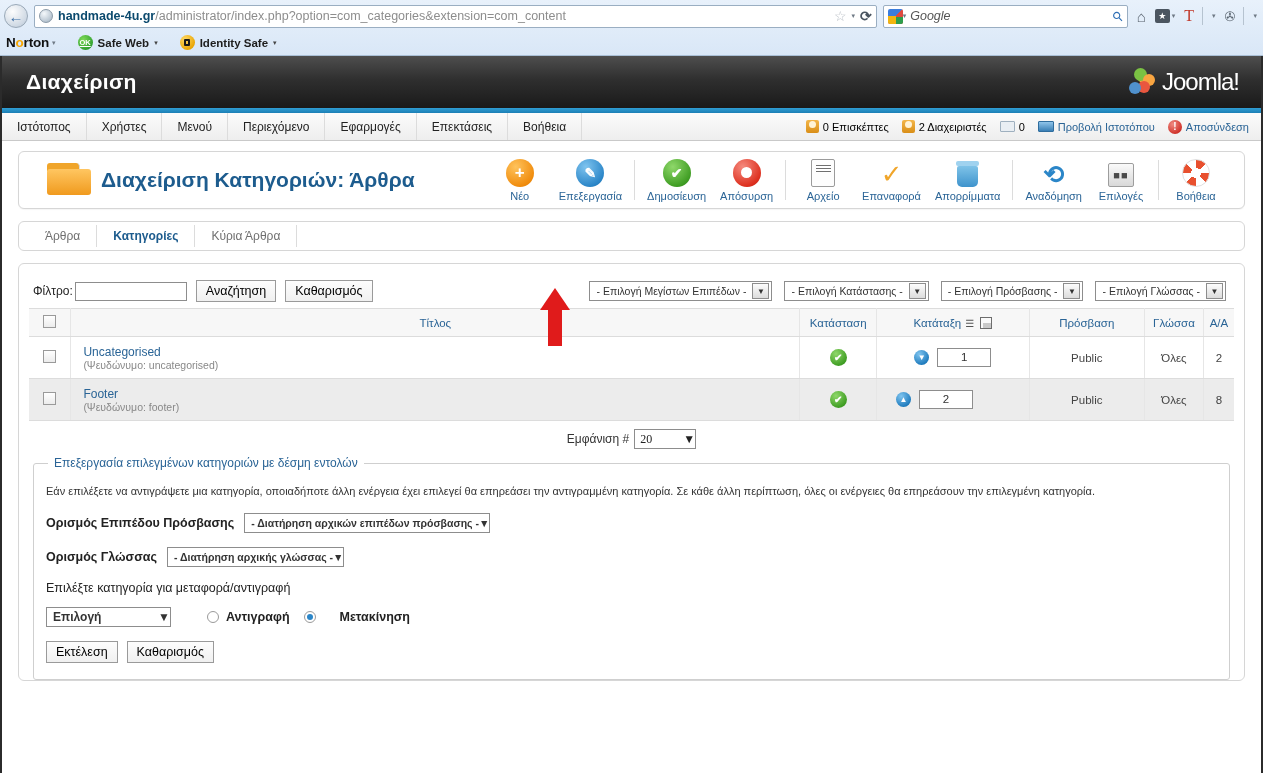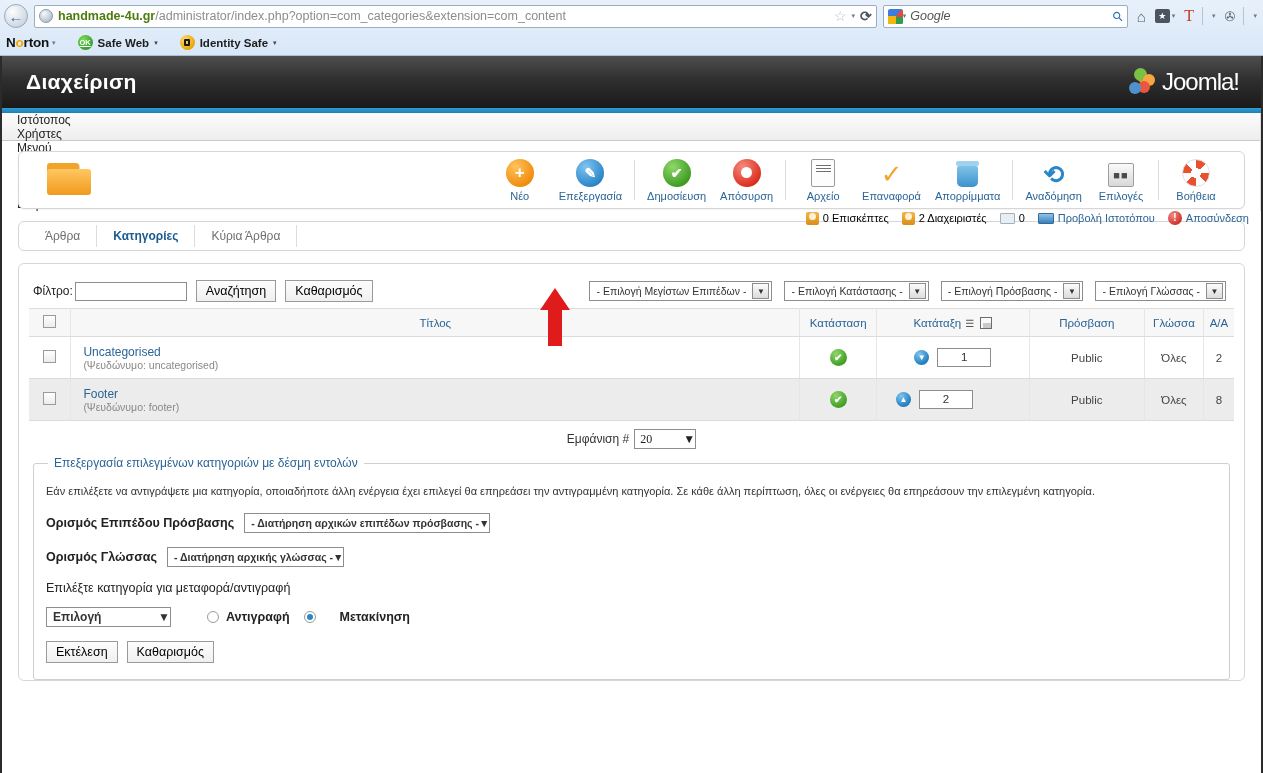--- a/index.html
+++ b/index.html
@@ -29,21 +29,21 @@
     flex:1 1 auto; height:23px; margin-left:6px; background:#fff;
     border:1px solid #9aaec2; border-radius:2px; display:flex; align-items:center;
     padding:0 4px; min-width:0;
   }
   .site-favicon{
     width:14px;height:14px;border-radius:50%;flex:0 0 auto;
     background:radial-gradient(circle at 35% 30%,#f4f8fb,#b9c6d2 70%,#8b9aa8);
     border:1px solid #8b9aa8; margin-right:5px;
   }
   .url-text{ font-size:12.5px; white-space:nowrap; overflow:hidden; flex:1 1 auto; }
-  .url-host{ color:#4d7c0f; font-weight:600; }
+  .url-host{ color:#0c4a6e; font-weight:600; }
   .url-path{ color:#8d8d8d; }
   .url-icons{ display:flex; align-items:center; gap:5px; flex:0 0 auto; color:#7b8794; }
   .star-icon{ color:#b9bfc6; font-size:14px; }
   .tri{ font-size:7px; color:#6f7a85; }
   .reload-icon{ font-size:14px; color:#4a5560; font-weight:bold; }
 
   .search-bar{
     width:245px; height:23px; margin-left:6px; background:#fff;
     border:1px solid #9aaec2; border-radius:2px; display:flex; align-items:center;
     padding:0 4px; flex:0 0 auto;
@@ -91,21 +91,21 @@
   .jm-g{ width:13px;height:13px;background:#7ac143;left:6px;top:0; }
   .jm-o{ width:12px;height:12px;background:#f9a541;left:15px;top:6px; }
   .jm-r{ width:12px;height:12px;background:#e9573f;left:10px;top:13px; }
   .jm-b{ width:12px;height:12px;background:#5091cd;left:1px;top:14px; }
   .jm-bar{ width:16px;height:5px;background:#f9a541;border-radius:3px;transform:rotate(45deg);left:6px;top:10px; }
 
   #blue-strip{ height:5px; background:linear-gradient(#2f9ed4,#1c7fb5); }
 
   #menu-bar{
     height:28px; background:linear-gradient(#fbfbfb,#eeeeee);
-    border-bottom:1px solid #c9c9c9; display:flex; align-items:stretch;flex-direction:column;
+    border-bottom:1px solid #c9c9c9; display:flex; align-items:stretch;
   }
   .menu-item{
     padding:0 15px; display:flex; align-items:center; font-size:12px; color:#222;
     border-right:1px solid #dcdcdc; cursor:pointer; white-space:nowrap;
   }
   #menu-right{ margin-left:auto; display:flex; align-items:center; gap:13px; padding-right:12px; font-size:11px; }
   .mr-item{ display:flex; align-items:center; gap:4px; cursor:pointer; white-space:nowrap; }
   .mr-item.link{ color:#2a6496; }
   .user-ic{ width:13px;height:13px;border-radius:2px;background:linear-gradient(#f3b64a,#d98e17); position:relative; }
   .user-ic::after{content:"";position:absolute;left:3px;top:1px;width:7px;height:7px;border-radius:50%;background:#fff3d6;}
@@ -346,20 +346,21 @@
     </div>
   </div>
 
   <div id="page">
 
     <div id="header-card">
       <span class="folder-icon">
           <span class="tab"></span>
           <span class="body"></span>
         </span>
+      <span id="page-title">Διαχείριση Κατηγοριών: Άρθρα</span>
 
       <div id="toolbar">
         <div class="tb-btn">
           <span class="ic ic-new">+</span>
           <span class="lbl">Νέο</span>
         </div>
         <div class="tb-btn">
           <span class="ic ic-edit">✎</span>
           <span class="lbl">Επεξεργασία</span>
         </div>

